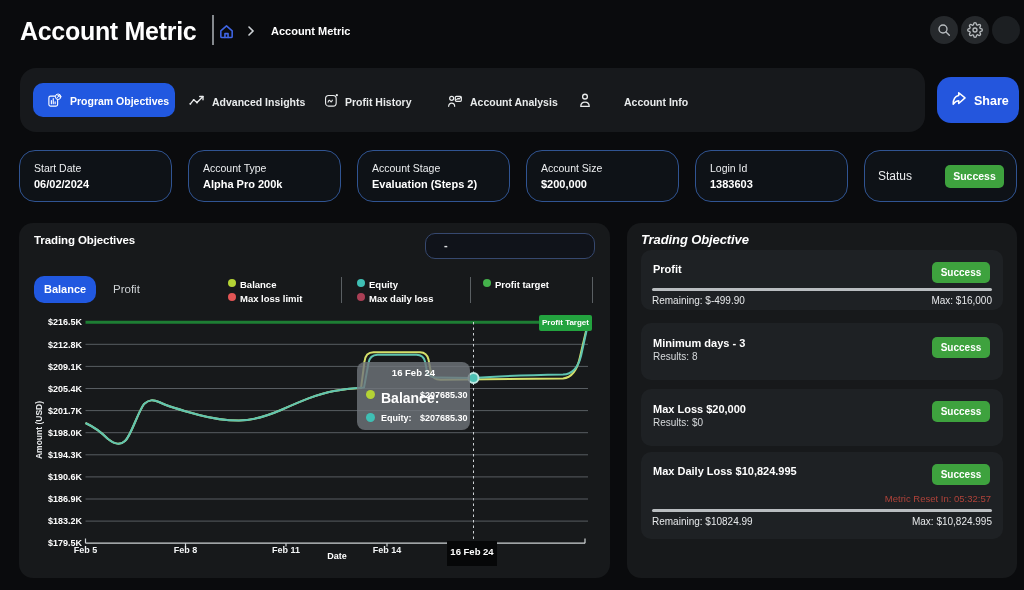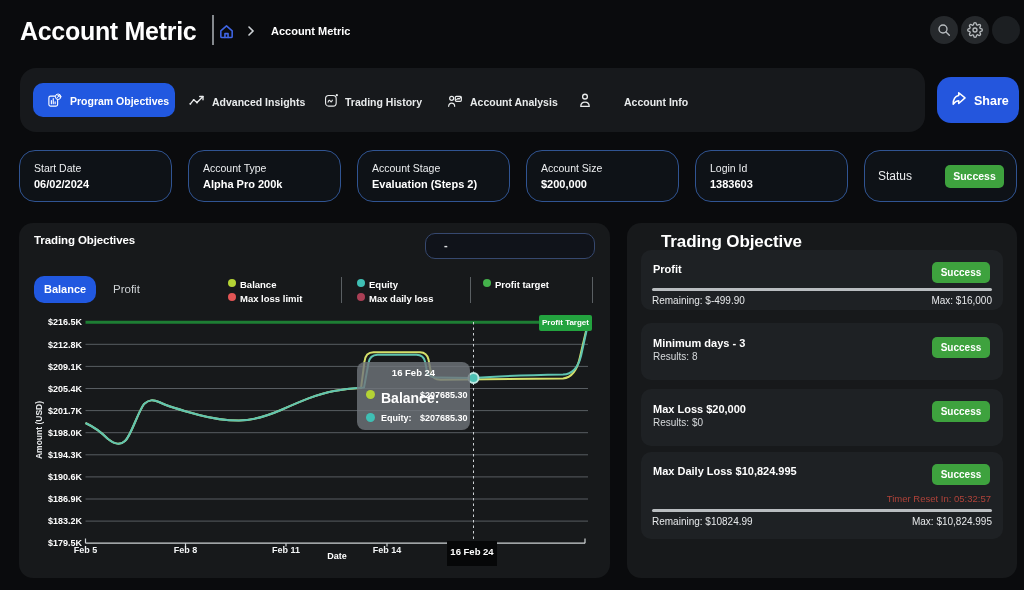--- a/index.html
+++ b/index.html
@@ -52,21 +52,21 @@
       <circle cx="7" cy="8" r="1.4" fill="#e9ebec" stroke="none"></circle>
       <circle cx="12" cy="12" r="1.4" fill="#e9ebec" stroke="none"></circle>
   </svg>
   <div class="abs bold" style="left:212px;top:96px;font-size:10.5px;color:#e9ebec;">Advanced Insights</div>
 
   <svg class="abs" style="left:324px;top:93px;" width="15" height="15" viewBox="0 0 24 24" fill="none" stroke="#e9ebec" stroke-width="1.8" stroke-linecap="round" stroke-linejoin="round">
     <rect x="2.5" y="4" width="17" height="17" rx="5"></rect>
     <path d="M6.5 14.5 c1.2-3.4 2.4-3.6 3.4-1.6 1 2 2.2 1.8 3.4-1.4"></path>
     <circle cx="20.5" cy="3.5" r="1.8" fill="#e9ebec" stroke="none"></circle>
   </svg>
-  <div class="abs bold" style="left:345px;top:96px;font-size:10.5px;color:#e9ebec;">Trading History</div>
+  <div class="abs bold" style="left:345px;top:96px;font-size:10.5px;color:#e9ebec;">Profit History</div>
 
   <svg class="abs" style="left:447px;top:93px;" width="16" height="16" viewBox="0 0 24 24" fill="none" stroke="#e9ebec" stroke-width="1.8" stroke-linecap="round" stroke-linejoin="round">
     <circle cx="7" cy="8" r="3"></circle>
     <path d="M2.5 20 c0-3 2-4.8 4.5-4.8 s4.5 1.8 4.5 4.8"></path>
     <rect x="12.5" y="5" width="9" height="7.5" rx="1.5"></rect>
     <path d="M14.5 10 l2-2 1.5 1.2 2.5-2.6"></path>
   </svg>
   <div class="abs bold" style="left:470px;top:96px;font-size:10.5px;color:#e9ebec;">Account Analysis</div>
 
   <svg class="abs" style="left:578px;top:92px;" width="14" height="17" viewBox="0 0 20 24" fill="none" stroke="#e9ebec" stroke-width="1.9" stroke-linecap="round" stroke-linejoin="round">
@@ -199,21 +199,21 @@
   <div class="abs" style="left:357px;top:362px;width:113px;height:68px;border-radius:8px;background:rgba(112,118,124,0.8);"></div>
   <div class="abs bold" style="left:357px;top:367px;width:113px;font-size:9.5px;text-align:center;">16 Feb 24</div>
   <div class="abs" style="left:366px;top:390px;width:9px;height:9px;border-radius:50%;background:#b4d335;"></div>
   <div class="abs bold" style="left:381px;top:390px;font-size:14px;">Balance:</div>
   <div class="abs bold" style="left:420px;top:390px;font-size:9px;">$207685.30</div>
   <div class="abs" style="left:366px;top:413px;width:9px;height:9px;border-radius:50%;background:#3fbfb4;"></div>
   <div class="abs bold" style="left:381px;top:413px;font-size:9px;">Equity:</div>
   <div class="abs bold" style="left:420px;top:413px;font-size:9px;">$207685.30</div>
 
   <div class="abs" style="left:627px;top:223px;width:390px;height:355px;border-radius:14px;background:#17191b;"></div>
-  <div class="abs bold" style="left:661px;top:232px;font-size:17px;letter-spacing:-0.1px;">Trading Objective</div>
+  <div class="abs bold" style="left:641px;top:232px;font-size:13px;letter-spacing:-0.1px;font-style:italic;">Trading Objective</div>
 
   <div class="abs" style="left:641px;top:250px;width:362px;height:60px;border-radius:10px;background:#1e2124;"></div>
   <div class="abs bold" style="left:653px;top:263px;font-size:11px;">Profit</div>
   <div class="abs bold" style="left:932px;top:262px;width:58px;height:21px;border-radius:5px;background:#3ea23e;font-size:10px;text-align:center;line-height:21px;">Success</div>
   <div class="abs" style="left:652px;top:288px;width:340px;height:3px;border-radius:2px;background:#b9bdc0;"></div>
   <div class="abs" style="left:652px;top:295px;font-size:10px;color:#e6e8ea;">Remaining: $-499.90</div>
   <div class="abs" style="right:32px;top:295px;font-size:10px;color:#e6e8ea;">Max: $16,000</div>
 
   <div class="abs" style="left:641px;top:323px;width:362px;height:57px;border-radius:10px;background:#1e2124;"></div>
   <div class="abs bold" style="left:653px;top:337px;font-size:11px;">Minimum days - 3</div>
@@ -221,18 +221,18 @@
   <div class="abs bold" style="left:932px;top:337px;width:58px;height:21px;border-radius:5px;background:#3ea23e;font-size:10px;text-align:center;line-height:21px;">Success</div>
 
   <div class="abs" style="left:641px;top:389px;width:362px;height:57px;border-radius:10px;background:#1e2124;"></div>
   <div class="abs bold" style="left:653px;top:403px;font-size:11px;">Max Loss $20,000</div>
   <div class="abs" style="left:653px;top:417px;font-size:10px;color:#d7dadc;">Results: $0</div>
   <div class="abs bold" style="left:932px;top:401px;width:58px;height:21px;border-radius:5px;background:#3ea23e;font-size:10px;text-align:center;line-height:21px;">Success</div>
 
   <div class="abs" style="left:641px;top:452px;width:362px;height:87px;border-radius:10px;background:#1e2124;"></div>
   <div class="abs bold" style="left:653px;top:465px;font-size:11px;">Max Daily Loss $10,824.995</div>
   <div class="abs bold" style="left:932px;top:464px;width:58px;height:21px;border-radius:5px;background:#3ea23e;font-size:10px;text-align:center;line-height:21px;">Success</div>
-  <div class="abs" style="right:33px;top:493px;font-size:9.5px;color:#b0433a;">Timer Reset In: 05:32:57</div>
+  <div class="abs" style="right:33px;top:493px;font-size:9.5px;color:#b0433a;">Metric Reset In: 05:32:57</div>
   <div class="abs" style="left:652px;top:509px;width:340px;height:3px;border-radius:2px;background:#b9bdc0;"></div>
   <div class="abs" style="left:652px;top:516px;font-size:10px;color:#e6e8ea;">Remaining: $10824.99</div>
   <div class="abs" style="right:32px;top:516px;font-size:10px;color:#e6e8ea;">Max: $10,824.995</div>
 
 </div>
 
 </body></html>

